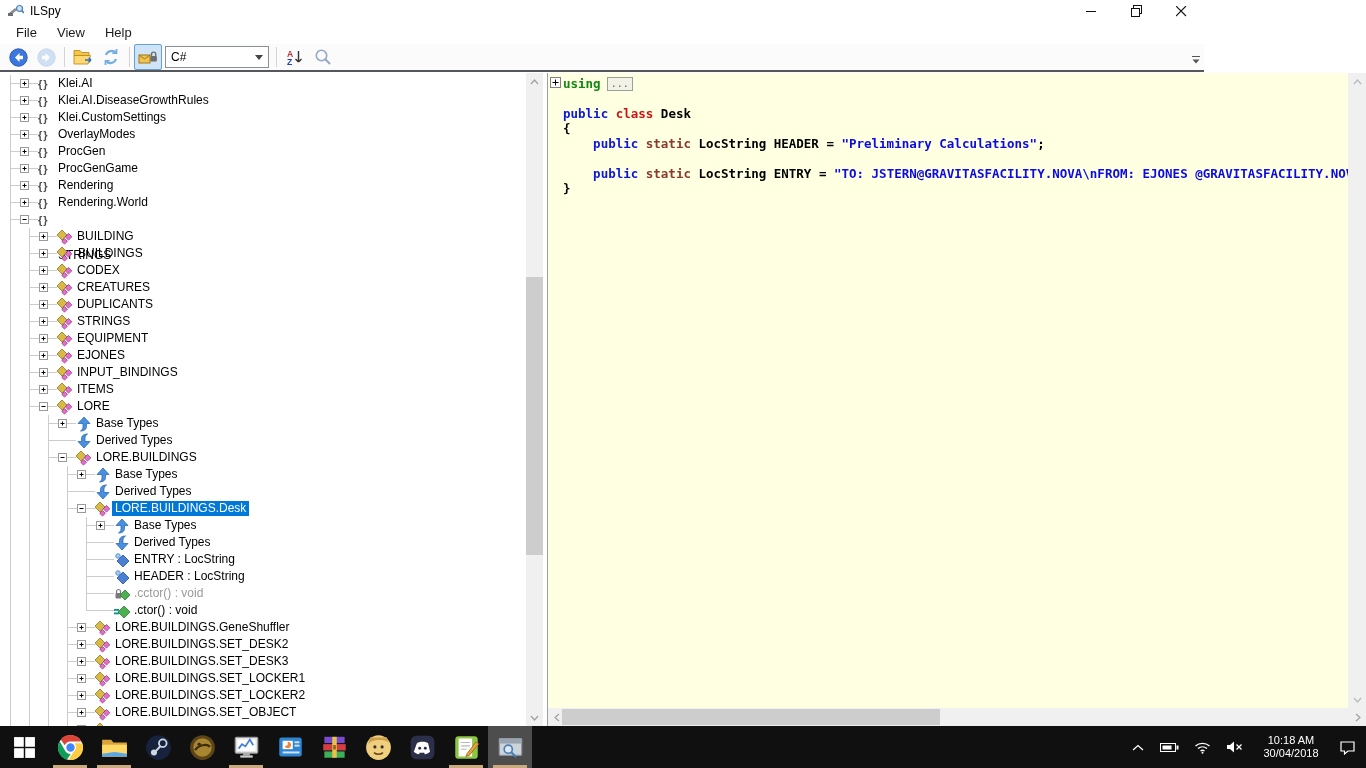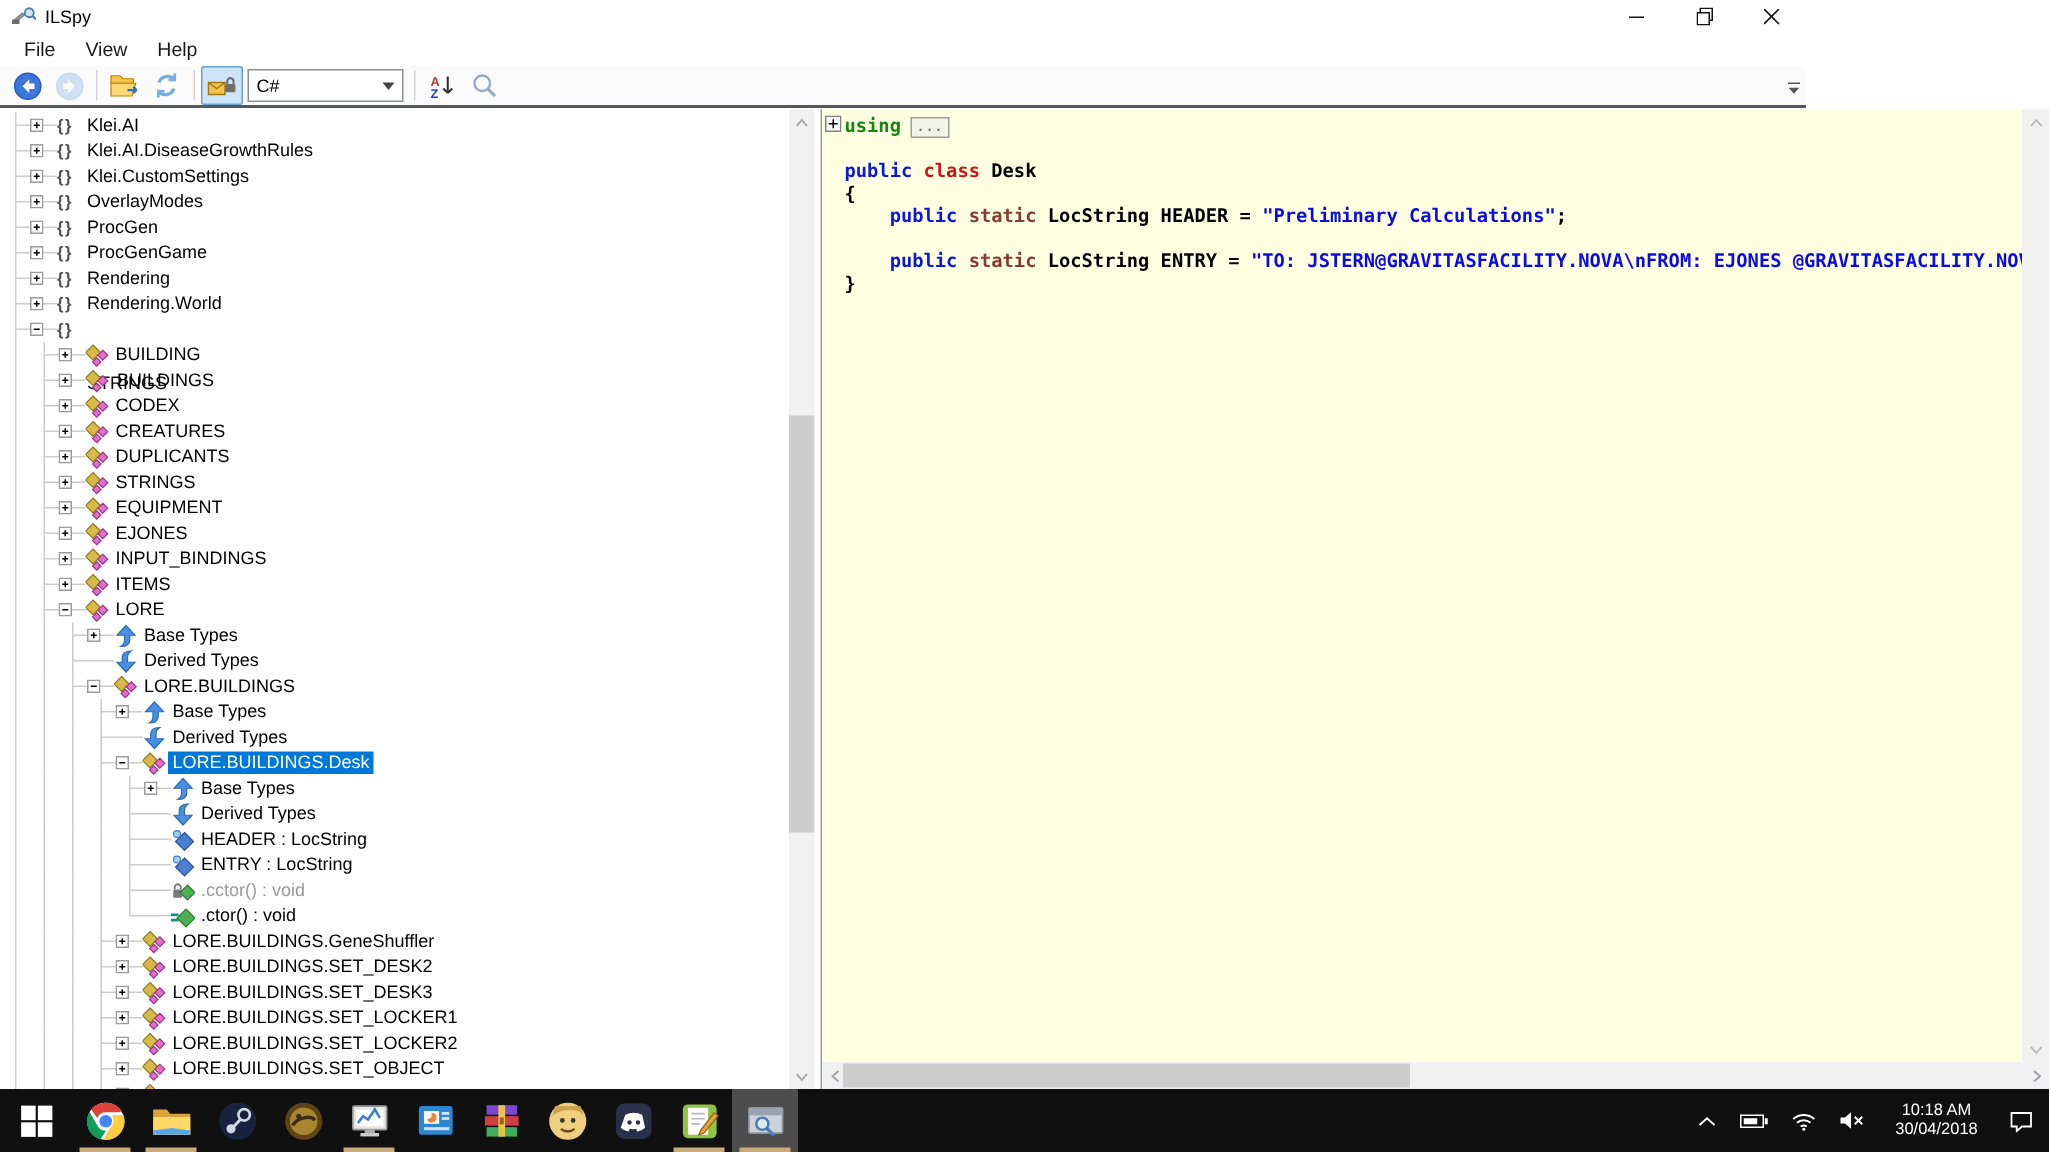--- a/index.html
+++ b/index.html
@@ -578,34 +578,34 @@
           <span class="g full" style="left: 10px;"></span>
           <span class="g full" style="left: 29px;"></span>
           <span class="g full" style="left: 48px;"></span>
           <span class="g full" style="left: 67px;"></span>
           <span class="g full" style="left: 86px;"></span>
           <span class="stub" style="left: 86px; width: 28px;"></span>
           <span class="ticon" style="left: 114px;"><svg width="16" height="16" viewBox="0 0 16 16">
               <polygon points="9,3 15,9 9,15 3,9" fill="#4a7fd4" stroke="#2a4fa0" stroke-width="0.8"></polygon>
               <circle cx="4" cy="4" r="2.3" fill="#9fd0f0" stroke="#4a7fd4" stroke-width="0.8"></circle>
             </svg></span>
-          <span class="tlabel" style="left: 131px;">HEADER : LocString</span>
+          <span class="tlabel" style="left: 131px;">ENTRY : LocString</span>
         </div>
         <div class="trow">
           <span class="g full" style="left: 10px;"></span>
           <span class="g full" style="left: 29px;"></span>
           <span class="g full" style="left: 48px;"></span>
           <span class="g full" style="left: 67px;"></span>
           <span class="g full" style="left: 86px;"></span>
           <span class="stub" style="left: 86px; width: 28px;"></span>
           <span class="ticon" style="left: 114px;"><svg width="16" height="16" viewBox="0 0 16 16">
               <polygon points="9,3 15,9 9,15 3,9" fill="#4a7fd4" stroke="#2a4fa0" stroke-width="0.8"></polygon>
               <circle cx="4" cy="4" r="2.3" fill="#9fd0f0" stroke="#4a7fd4" stroke-width="0.8"></circle>
             </svg></span>
-          <span class="tlabel" style="left: 131px;">ENTRY : LocString</span>
+          <span class="tlabel" style="left: 131px;">HEADER : LocString</span>
         </div>
         <div class="trow">
           <span class="g full" style="left: 10px;"></span>
           <span class="g full" style="left: 29px;"></span>
           <span class="g full" style="left: 48px;"></span>
           <span class="g full" style="left: 67px;"></span>
           <span class="g full" style="left: 86px;"></span>
           <span class="stub" style="left: 86px; width: 28px;"></span>
           <span class="ticon" style="left: 114px;"><svg width="16" height="16" viewBox="0 0 16 16">
               <path d="M2.5 7V5.5a2 2 0 0 1 4 0V7" stroke="#7a7a7a" fill="none" stroke-width="1.2"></path>

